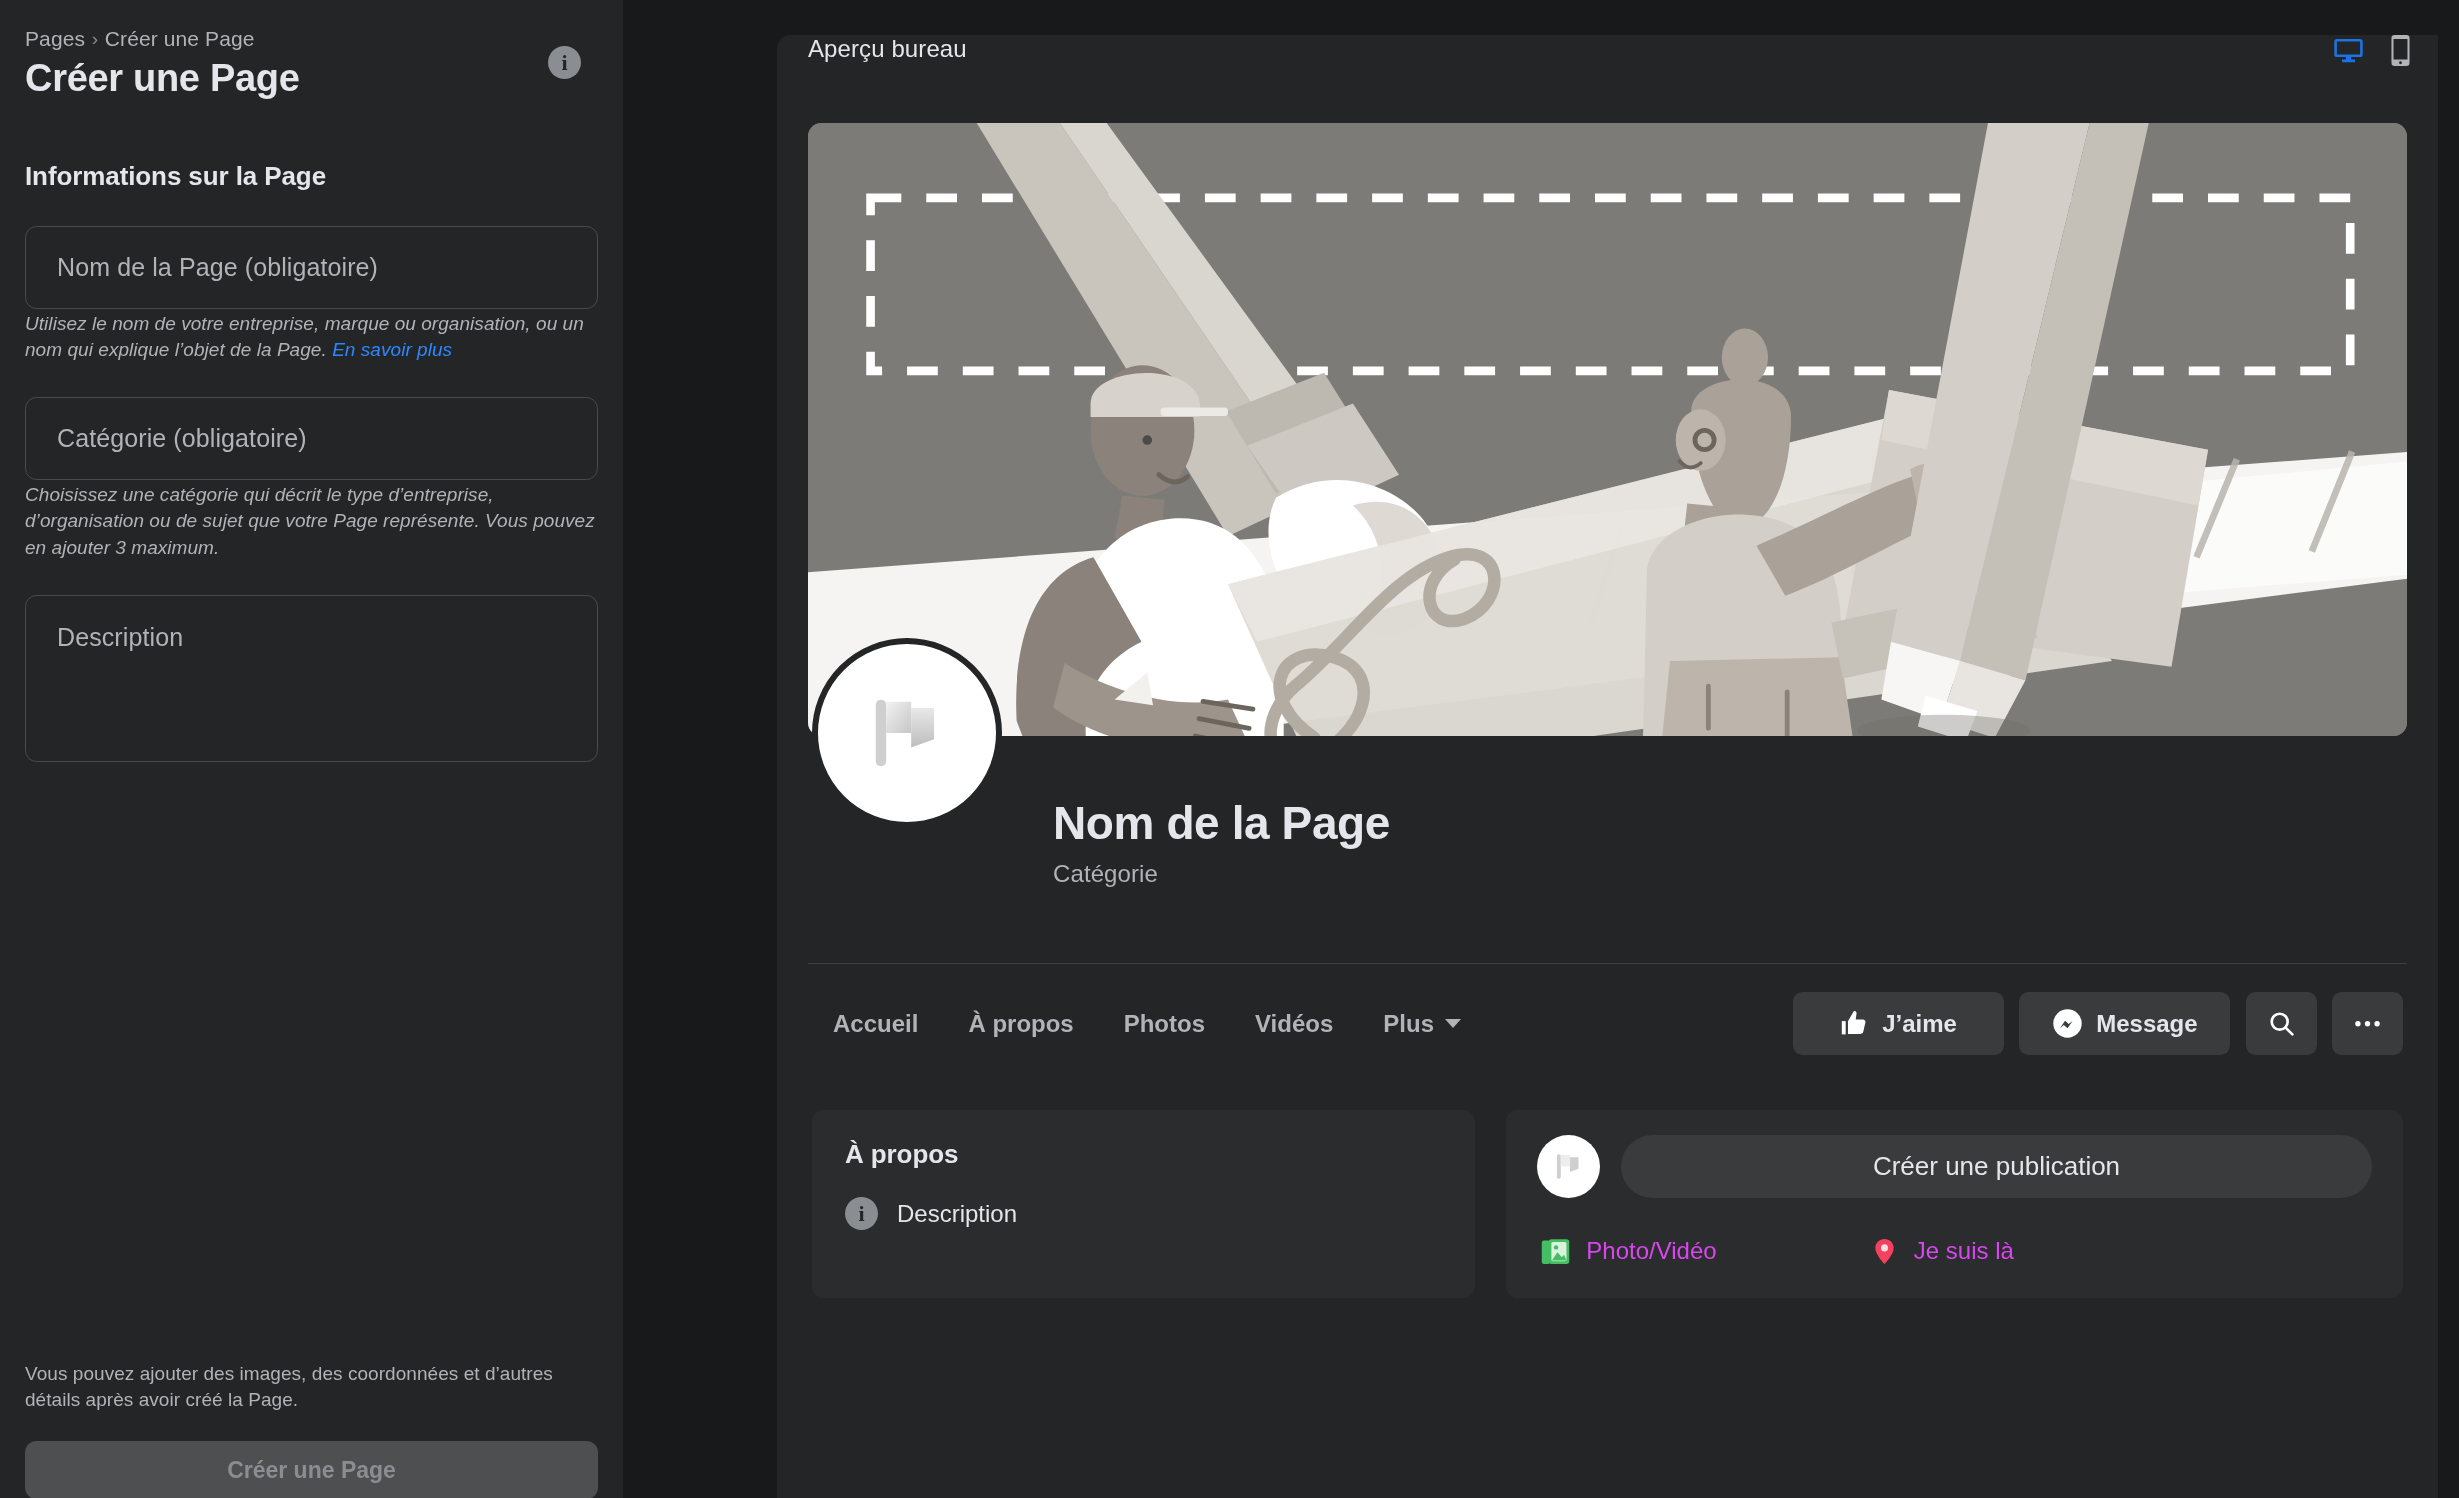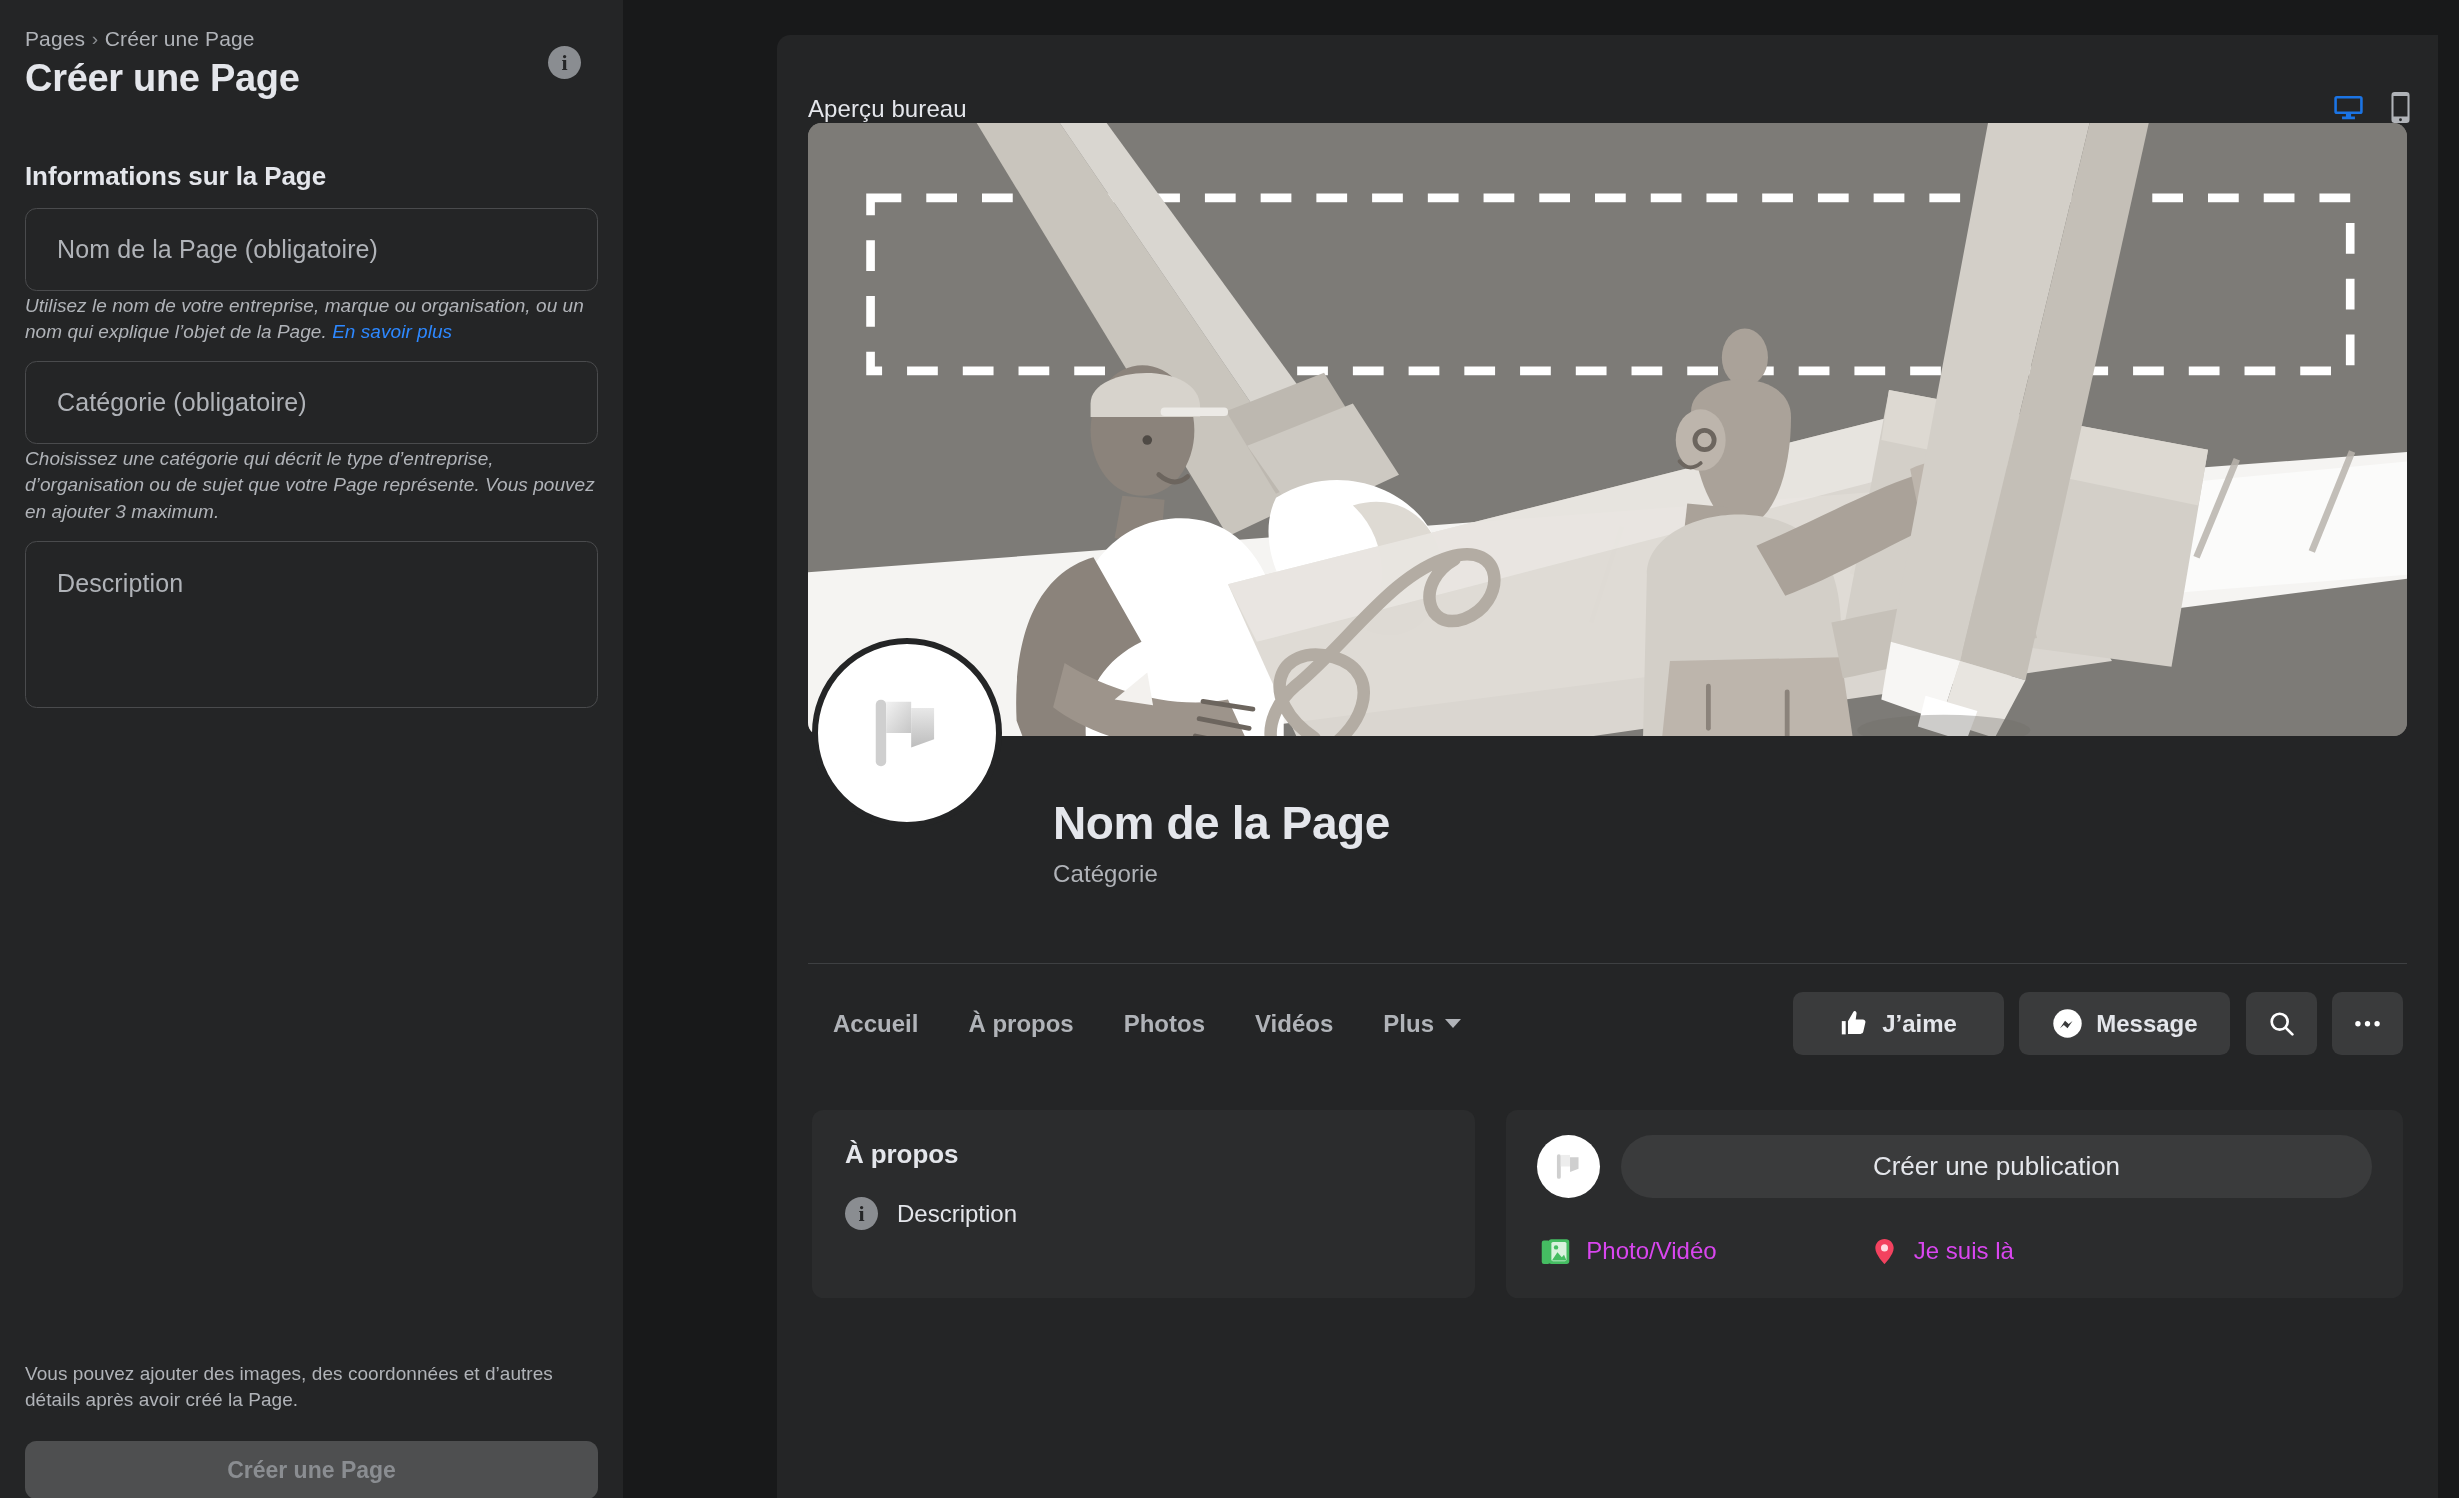--- a/index.html
+++ b/index.html
@@ -36,21 +36,21 @@
     background: #8a8d91; color: #242526;
     display: flex; align-items: center; justify-content: center;
     font-size: 22px; font-weight: bold; font-family: "Liberation Serif", serif;
     cursor: pointer;
   }
   .section-title {
     font-size: 26px; font-weight: bold; color: #e4e6eb;
     margin-top: 61px; letter-spacing: -0.1px;
   }
   .field-box {
-    margin-top: 16px;
+    margin-top: 34px;
     border: 1px solid #4a4b4d; border-radius: 11.5px;
     background: transparent;
     display: flex; align-items: center;
     cursor: text;
   }
   .field-box.single { height: 83px; padding: 0 31px; }
   .field-box.area { height: 167px; padding: 27px 31px; align-items: flex-start; }
   .field-ph { font-size: 25px; color: #b0b3b8; letter-spacing: 0.1px; }
   .helper {
     font-size: 19px; color: #b0b3b8; line-height: 1.38;
@@ -78,21 +78,21 @@
     background: #242526;
     border-radius: 13.4px 0 0 0;
     position: relative;
     display: flex; flex-direction: column;
     margin-top: 35px;
     margin-right: 21px;
     overflow: hidden;
   }
   .preview-head {
     height: 88px; flex: 0 0 88px;
-    display: flex; align-items: flex-end; padding: 0 27px 0 31px; gap: 36px;
+    display: flex; align-items: flex-start; padding: 0 27px 0 31px; gap: 36px;
   }
   .preview-head-label { font-size: 24px; color: #e4e6eb; letter-spacing: 0.1px; }
   .device-toggle { margin-left: auto; display: flex; gap: 25px; align-items: center; }
   .device-btn { cursor: pointer; display: flex; align-items: center; }
 
   
   .cover {
     margin: 0 31px;
     height: 613px;
     border-radius: 13.4px;

